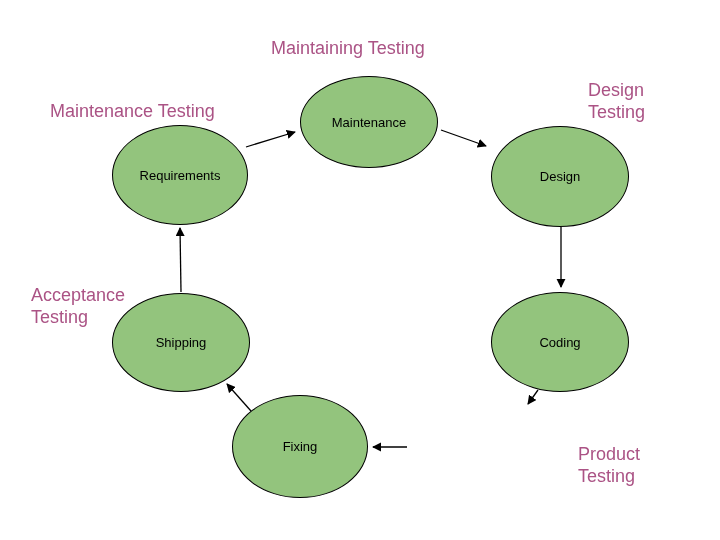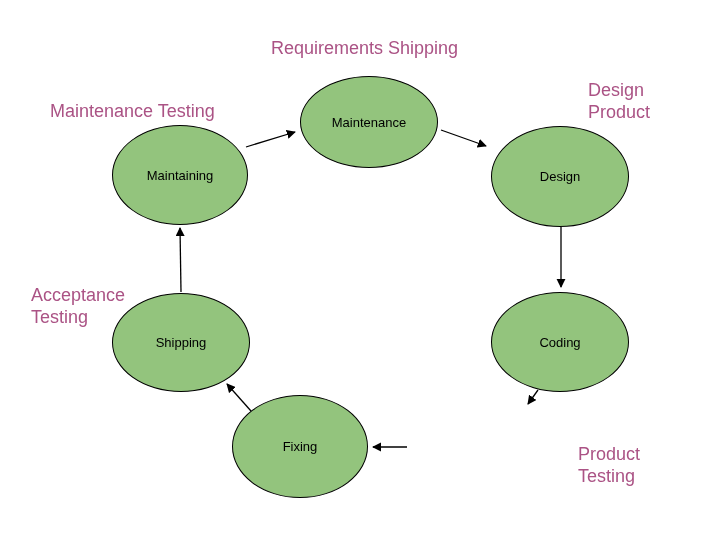--- a/index.html
+++ b/index.html
@@ -77,26 +77,26 @@
 
   <div class="ellipse" style="left:232px; top:395px; width:136px; height:103px;">
     <span class="node-label">Fixing</span>
   </div>
 
   <div class="ellipse" style="left:112px; top:293px; width:138px; height:99px;">
     <span class="node-label">Shipping</span>
   </div>
 
   <div class="ellipse" style="left:112px; top:125px; width:136px; height:100px;">
-    <span class="node-label">Maintaining</span>
+    <span class="node-label">Requirements</span>
   </div>
 
-  <div class="phase-label nowrap" style="left:271px; top:37px;">Requirements Shipping</div>
+  <div class="phase-label nowrap" style="left:271px; top:37px;">Maintaining Testing</div>
 
-  <div class="phase-label" style="left:588px; top:79px; width:70px;">Design Product</div>
+  <div class="phase-label" style="left:588px; top:79px; width:70px;">Design Testing</div>
 
 
   <div class="phase-label" style="left:31px; top:284px; width:105px;">Acceptance Testing</div>
 
   <div class="phase-label" style="left:578px; top:443px; width:75px;">Product Testing</div>
 
   <div class="phase-label nowrap" style="left:50px; top:100px;">Maintenance Testing</div>
 
 </div>
 

